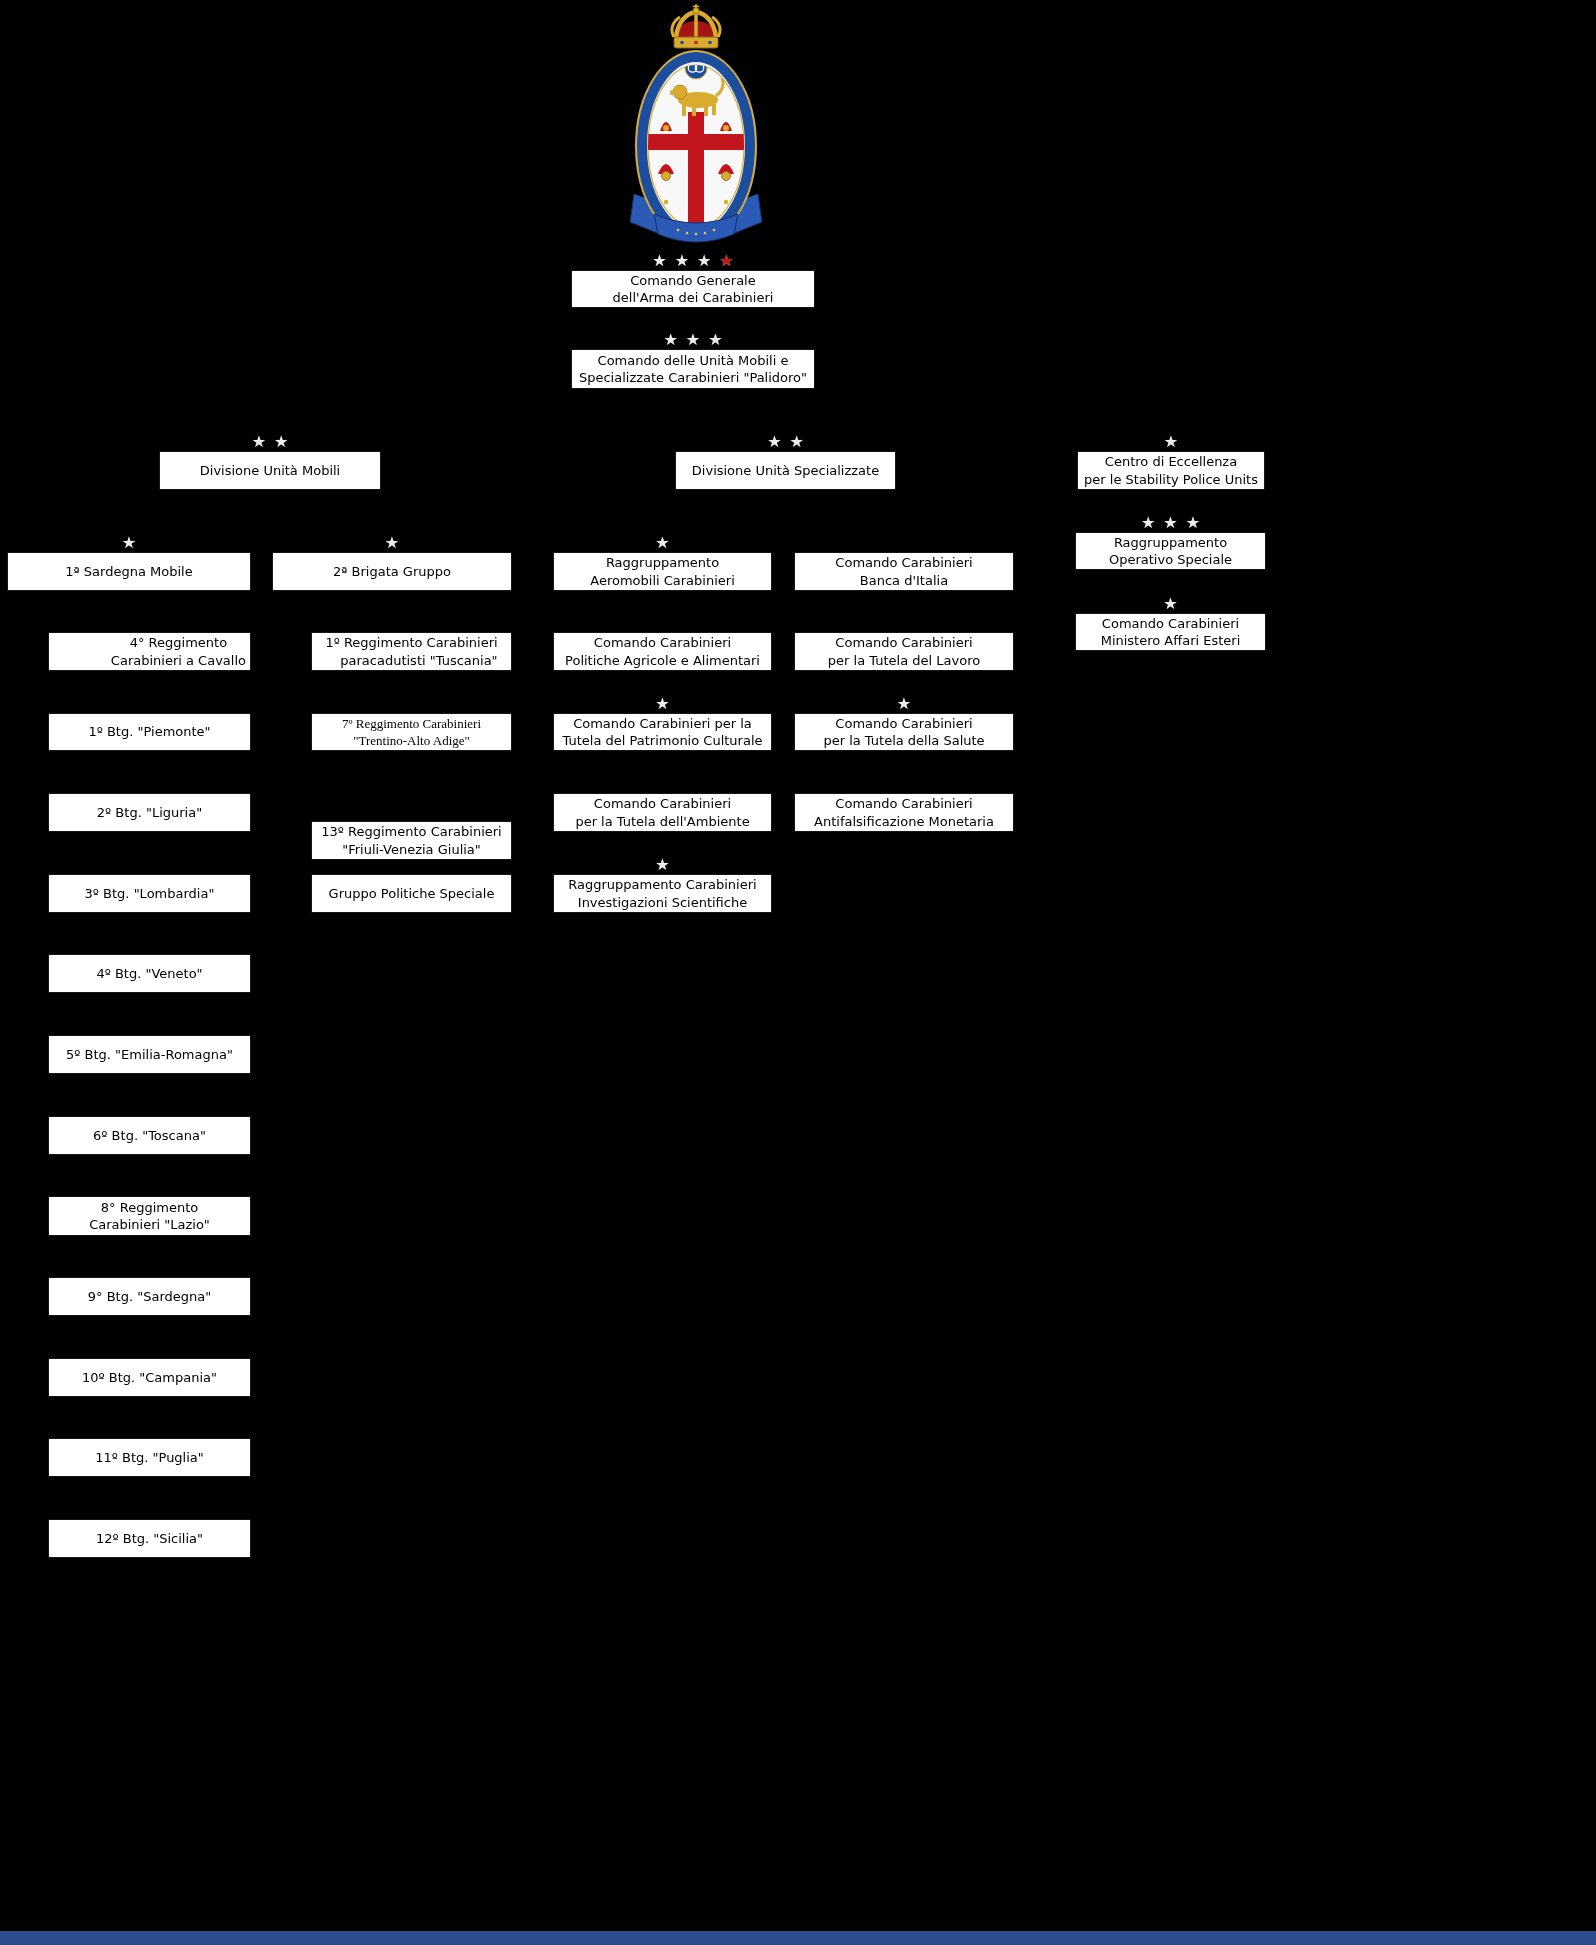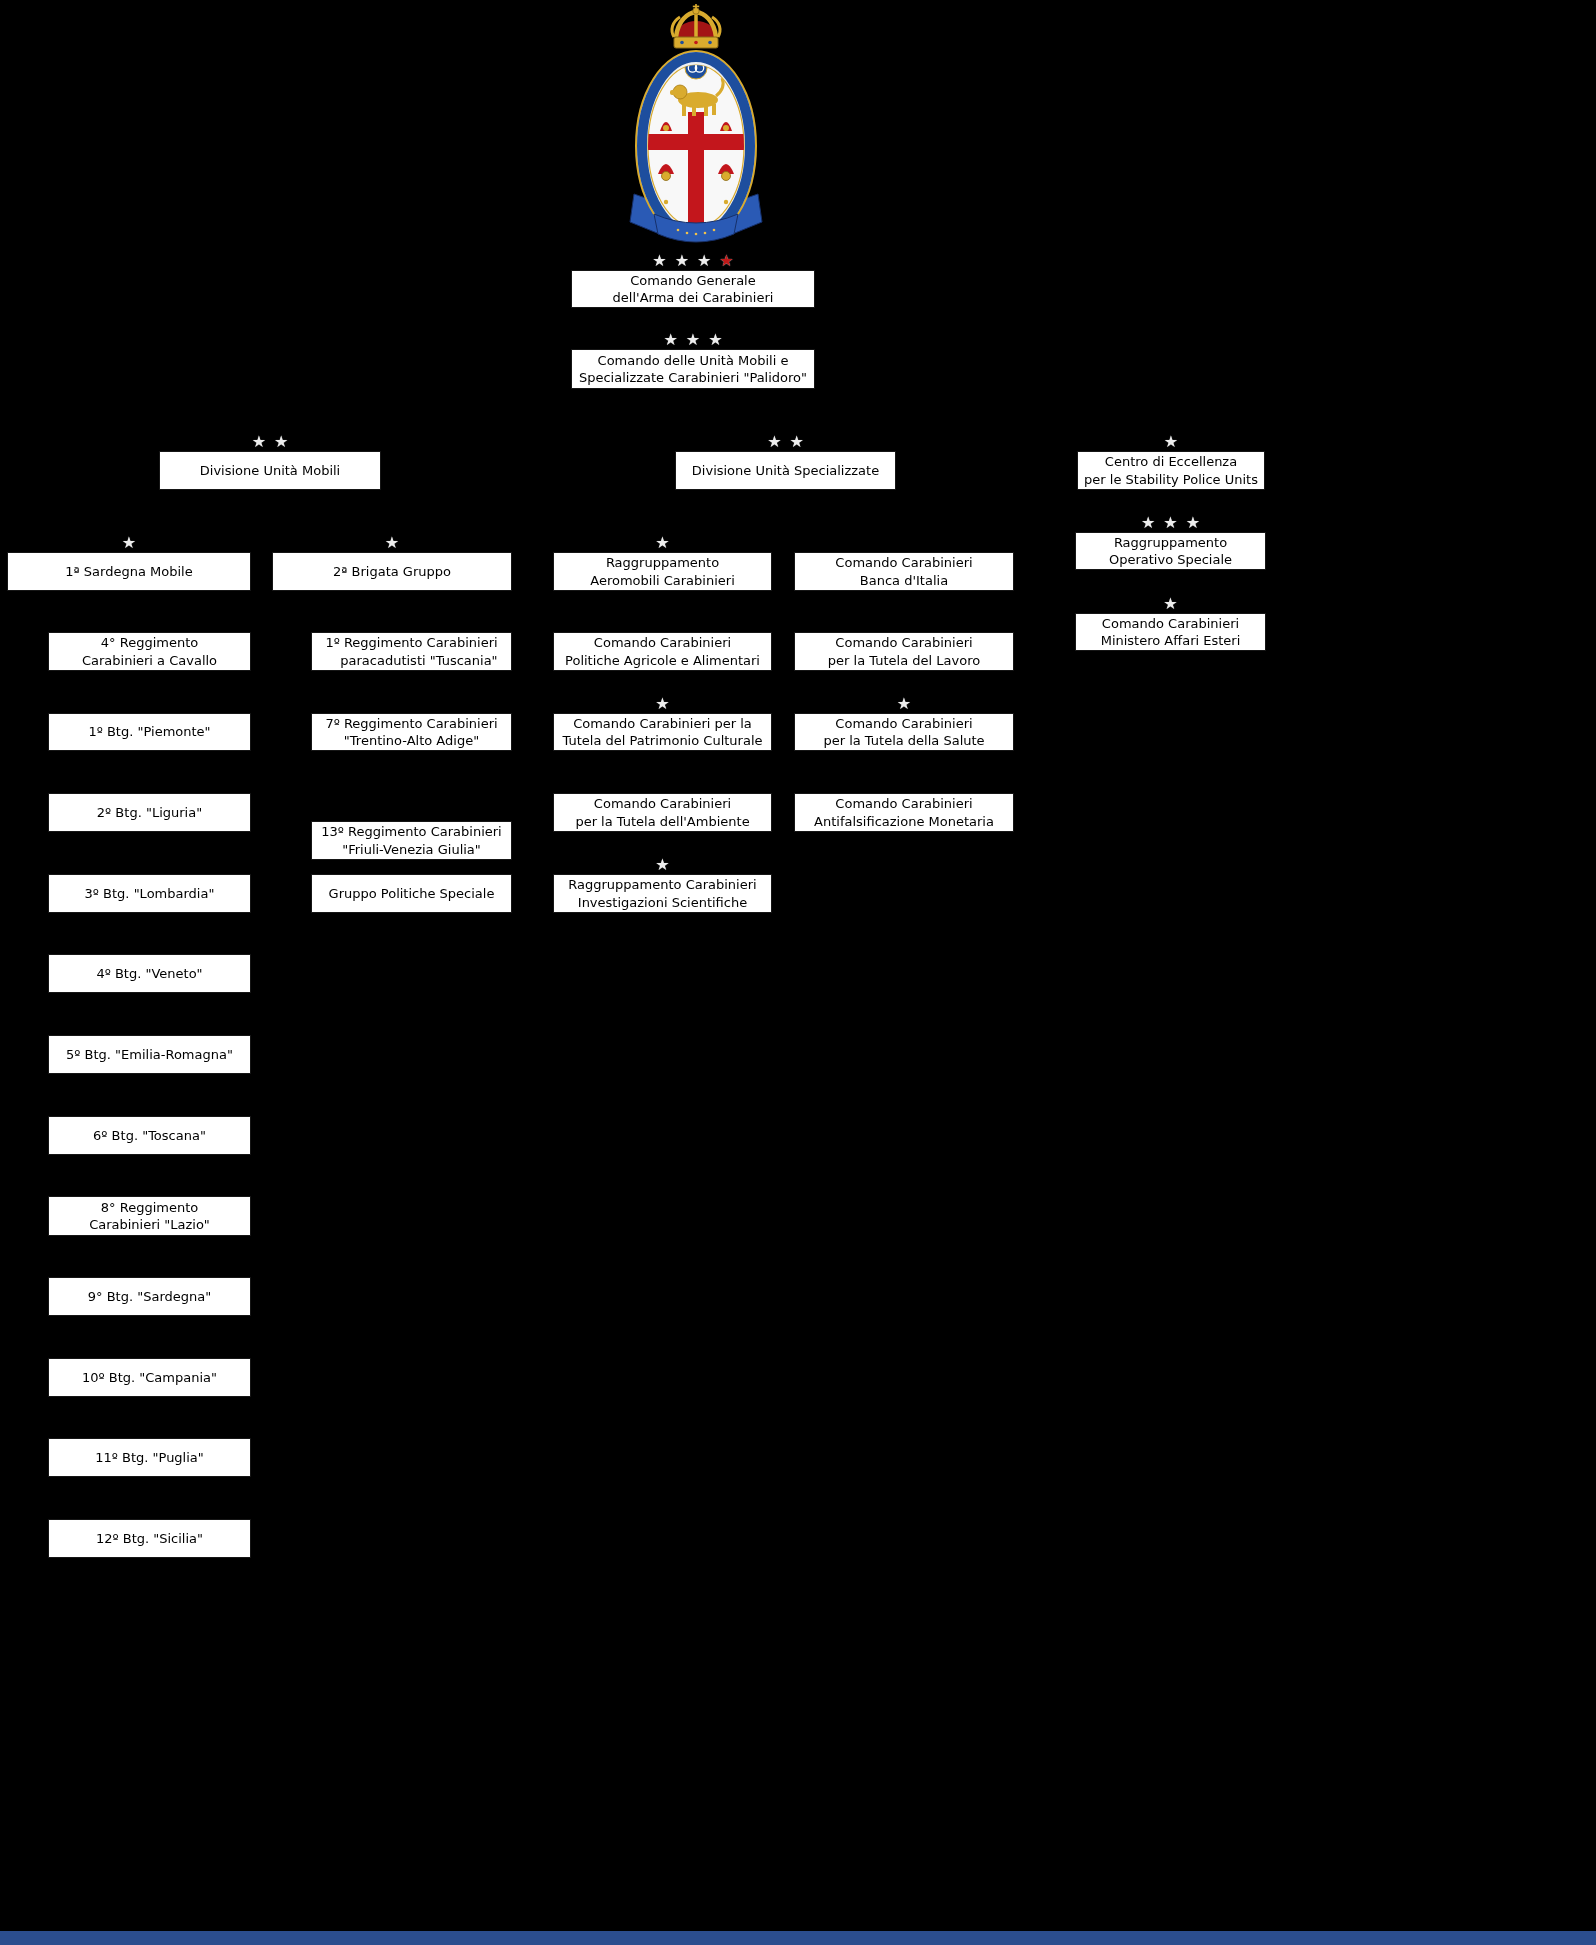--- a/index.html
+++ b/index.html
@@ -172,21 +172,21 @@
     <div class="label">Raggruppamento<br>Aeromobili Carabinieri</div>
   </div>
     <div class="node" style="left: 794px; top: 552px; width: 220px; height: 39px;">
 
     <div class="label">Comando Carabinieri<br>Banca d'Italia</div>
   </div>
     <div class="node" style="left: 1075px; top: 532px; width: 191px; height: 38px;">
     <div class="stars"><span class="star">★</span><span class="star">★</span><span class="star">★</span></div>
     <div class="label">Raggruppamento<br>Operativo Speciale</div>
   </div>
-    <div class="node" style="left: 48px; top: 632px; width: 203px; height: 39px;">
+    <div class="node" style="left: 48px; top: 632px; width: 203px; height: 39px; justify-content: flex-end;">
 
     <div class="label">4° Reggimento<br>Carabinieri a Cavallo</div>
   </div>
     <div class="node" style="left: 311px; top: 632px; width: 201px; height: 39px; text-align: right;">
 
     <div class="label">1º Reggimento Carabinieri<br>paracadutisti "Tuscania"</div>
   </div>
     <div class="node" style="left: 553px; top: 632px; width: 219px; height: 39px;">
 
     <div class="label">Comando Carabinieri<br>Politiche Agricole e Alimentari</div>
@@ -196,21 +196,21 @@
     <div class="label">Comando Carabinieri<br>per la Tutela del Lavoro</div>
   </div>
     <div class="node" style="left: 1075px; top: 613px; width: 191px; height: 38px;">
     <div class="stars"><span class="star">★</span></div>
     <div class="label">Comando Carabinieri<br>Ministero Affari Esteri</div>
   </div>
     <div class="node" style="left: 48px; top: 713px; width: 203px; height: 38px;">
 
     <div class="label">1º Btg. "Piemonte"</div>
   </div>
-    <div class="node" style="left: 311px; top: 713px; width: 201px; height: 38px;">
+    <div class="node" style="left: 311px; top: 713px; width: 201px; height: 38px; font-family: Liberation Serif, serif;">
 
     <div class="label">7º Reggimento Carabinieri<br>"Trentino-Alto Adige"</div>
   </div>
     <div class="node" style="left: 553px; top: 713px; width: 219px; height: 38px;">
     <div class="stars"><span class="star">★</span></div>
     <div class="label">Comando Carabinieri per la<br>Tutela del Patrimonio Culturale</div>
   </div>
     <div class="node" style="left: 794px; top: 713px; width: 220px; height: 38px;">
     <div class="stars"><span class="star">★</span></div>
     <div class="label">Comando Carabinieri<br>per la Tutela della Salute</div>

